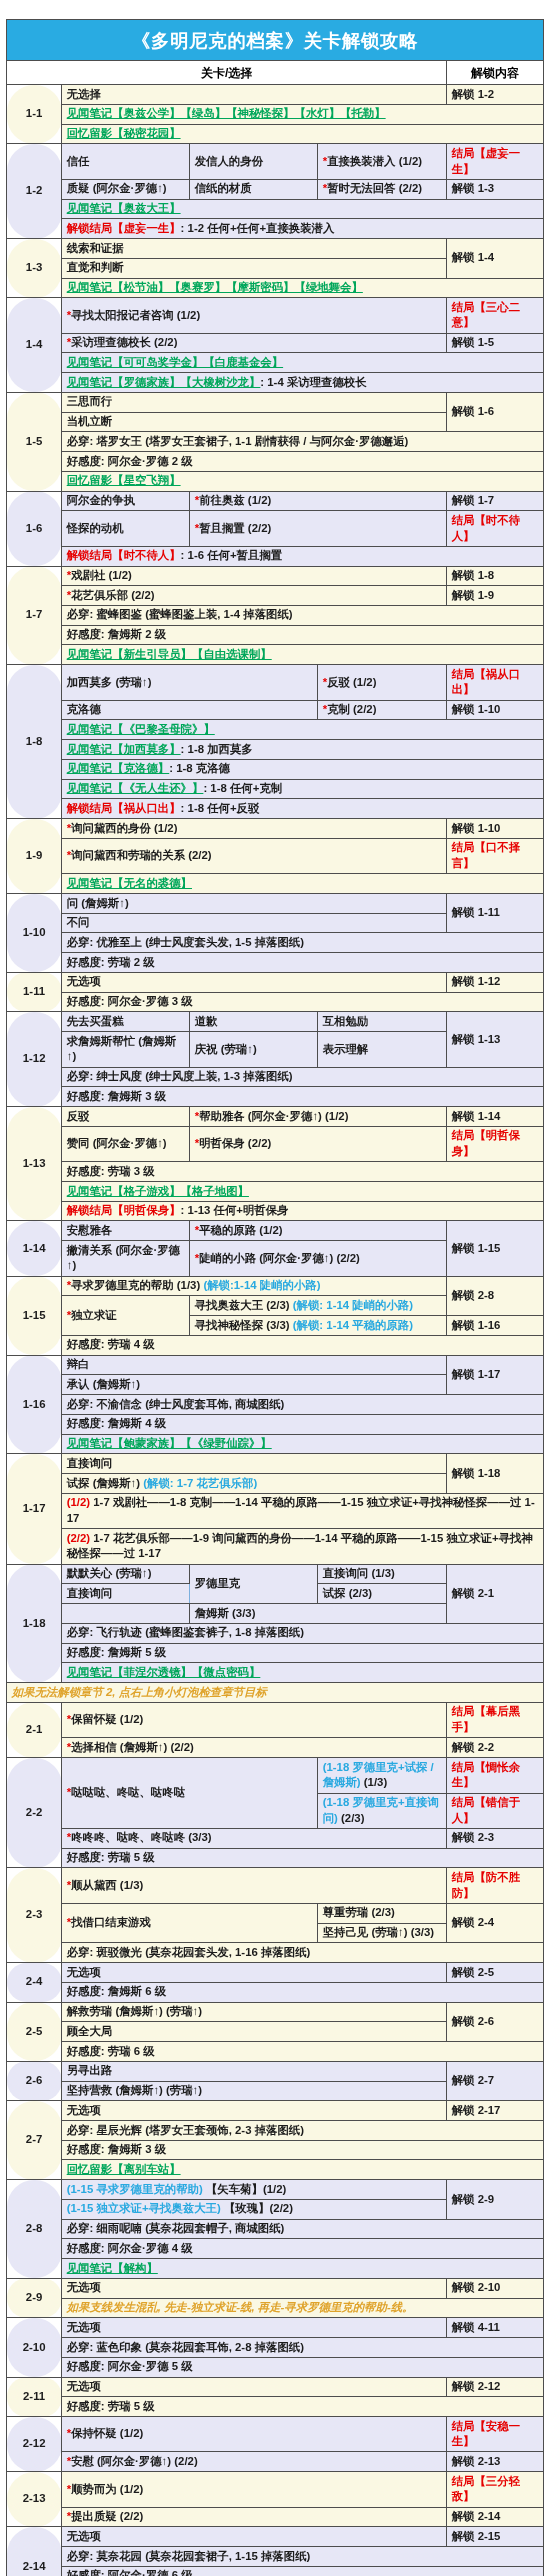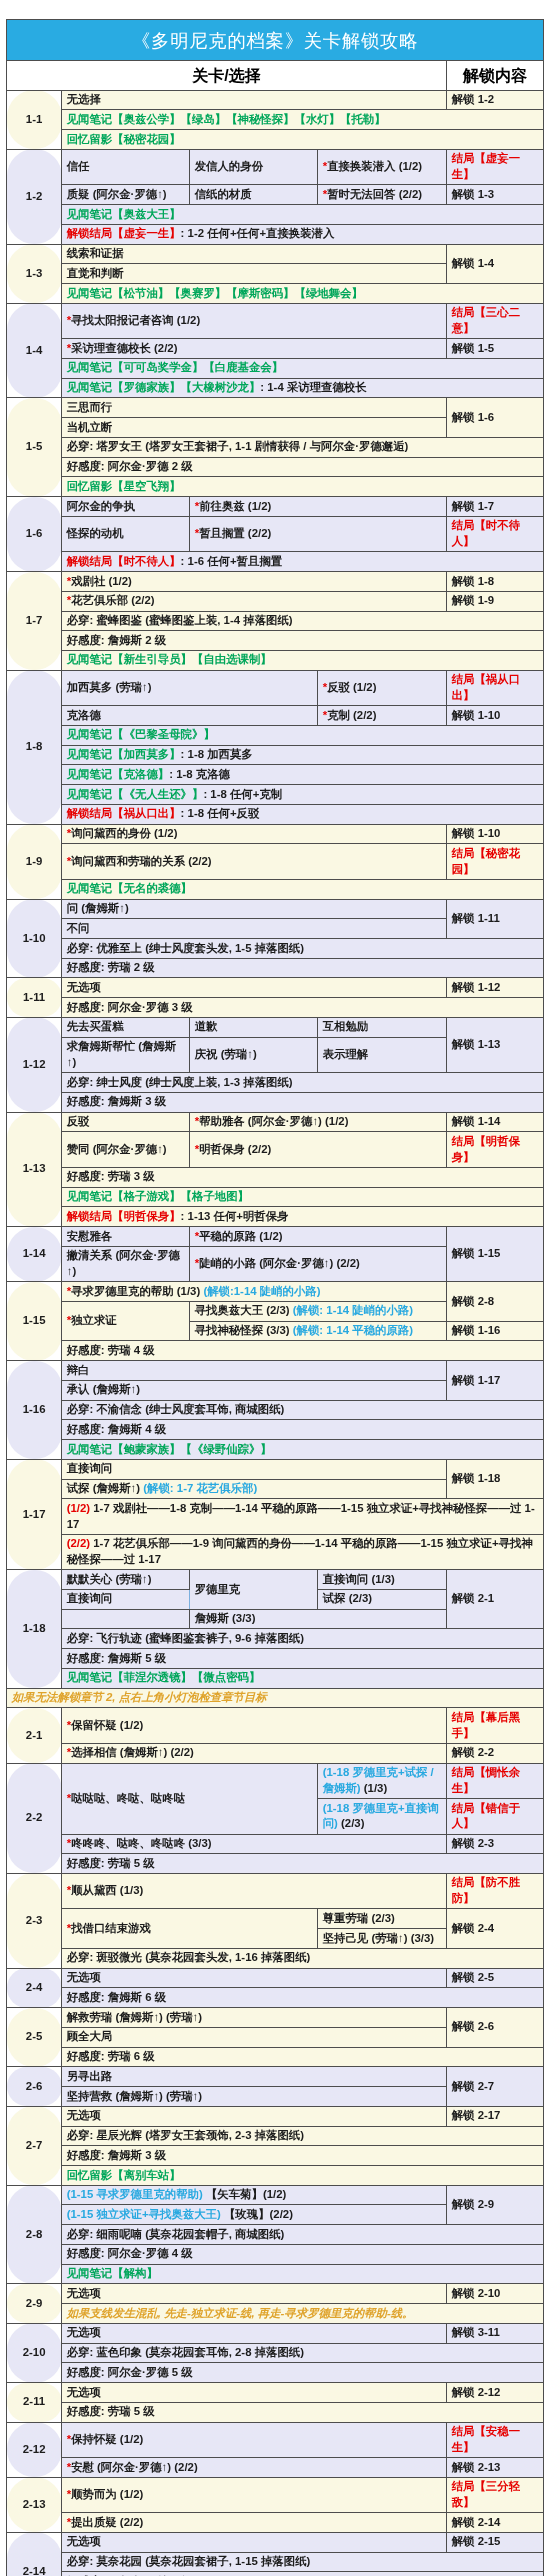--- a/index.html
+++ b/index.html
@@ -1,28 +1,28 @@
 <!DOCTYPE html>
 <html style="font-size:12.2px"><head>
 <meta charset="utf-8">
 <style>
   * { box-sizing: border-box; }
   html, body { margin: 0; padding: 0; background: #ffffff; }
   body { width: 549px; font-family: "Liberation Sans", "DejaVu Sans", sans-serif; }
   .wrap { padding: 19px 6.1px 7.6px 6.1px; }
   table.guide { border-collapse: collapse; table-layout: fixed; width: 537px; font-size: 11.4px; color: #1c1c1c; font-weight: 600; }
   th, td { border: 0.8px solid #4d4d4d; padding: 1.5px 4.6px; line-height: 1.38; vertical-align: middle; word-break: break-all; }
-  th.title-bar { background: #29ABE2; color: #ffffff; font-size: 18.3px; font-weight: normal; padding: 7.6px 3.1px; text-align: center; letter-spacing: 0.8px; }
-  thead th.colhead { background: #ffffff; font-size: 16px; font-weight: bold; text-align: center; padding: 3.1px; color: #000; }
+  th.title-bar { background: #29ABE2; color: #ffffff; font-size: 18.3px; font-weight: bold; padding: 7.6px 3.1px; text-align: center; letter-spacing: 0.8px; }
+  thead th.colhead { background: #ffffff; font-size: 12px; font-weight: bold; text-align: center; padding: 3.1px; color: #000; }
   tr.bg-a td { background: #FAF8E3; }
   tr.bg-b td { background: #E7E7F6; }
   td.level { text-align: center; font-weight: bold; border-radius: 27px; }
   td.unlock { }
   .red { color: #E60000; }
-  .green { color: #00A65A; }
+  .green { color: #00A65A; text-decoration: underline; }
   .blue { color: #29A9E0; }
   td.orange, .orange { color: #DFA32B; font-style: italic; }
   td.center { text-align: left; }
   td.vblue { border-left-color: #7BAFDD; margin-left: 32px; }
 </style>
 </head>
 <body>
 
 <div class="wrap">
   <table class="guide">
@@ -174,21 +174,21 @@
         <tr class="bg-b">
           <td colspan="4"><span class="red">解锁结局【祸从口出】</span><span>: 1-8 任何+反驳</span></td>
         </tr>
         <tr class="bg-a">
           <td rowspan="3" class="level">1-9</td>
           <td colspan="3"><span class="red">*</span>询问黛西的身份 (1/2)</td>
           <td class="unlock">解锁 1-10</td>
         </tr>
         <tr class="bg-a">
           <td colspan="3"><span class="red">*</span>询问黛西和劳瑞的关系 (2/2)</td>
-          <td class="red unlock">结局【秘密花园】</td>
+          <td class="red unlock">结局【口不择言】</td>
         </tr>
         <tr class="bg-a">
           <td colspan="4" class="green">见闻笔记【无名的裘德】</td>
         </tr>
         <tr class="bg-b">
           <td rowspan="4" class="level">1-10</td>
           <td colspan="3">问 (詹姆斯↑)</td>
           <td rowspan="2" class="unlock">解锁 1-11</td>
         </tr>
         <tr class="bg-b">
@@ -312,21 +312,21 @@
         </tr>
         <tr class="bg-b">
           <td>直接询问</td>
           <td>试探 (2/3)</td>
         </tr>
         <tr class="bg-b">
           <td></td>
           <td colspan="2">詹姆斯 (3/3)</td>
         </tr>
         <tr class="bg-b">
-          <td colspan="4">必穿: 飞行轨迹 (蜜蜂图鉴套裤子, 9-6 掉落图纸)</td>
+          <td colspan="4">必穿: 飞行轨迹 (蜜蜂图鉴套裤子, 1-8 掉落图纸)</td>
         </tr>
         <tr class="bg-b">
           <td colspan="4">好感度: 詹姆斯 5 级</td>
         </tr>
         <tr class="bg-b">
           <td colspan="4" class="green">见闻笔记【菲涅尔透镜】【微点密码】</td>
         </tr>
         <tr class="bg-a">
           <td colspan="5" class="orange center">如果无法解锁章节 2, 点右上角小灯泡检查章节目标</td>
         </tr>
@@ -434,21 +434,21 @@
           <td rowspan="2" class="level">2-9</td>
           <td colspan="3">无选项</td>
           <td class="unlock">解锁 2-10</td>
         </tr>
         <tr class="bg-a">
           <td colspan="4" class="orange">如果支线发生混乱, 先走-独立求证-线, 再走-寻求罗德里克的帮助-线。</td>
         </tr>
         <tr class="bg-b">
           <td rowspan="3" class="level">2-10</td>
           <td colspan="3">无选项</td>
-          <td class="unlock">解锁 3-11</td>
+          <td class="unlock">解锁 4-11</td>
         </tr>
         <tr class="bg-b">
           <td colspan="4">必穿: 蓝色印象 (莫奈花园套耳饰, 2-8 掉落图纸)</td>
         </tr>
         <tr class="bg-b">
           <td colspan="4">好感度: 阿尔金·罗德 5 级</td>
         </tr>
         <tr class="bg-a">
           <td rowspan="2" class="level">2-11</td>
           <td colspan="3">无选项</td>

